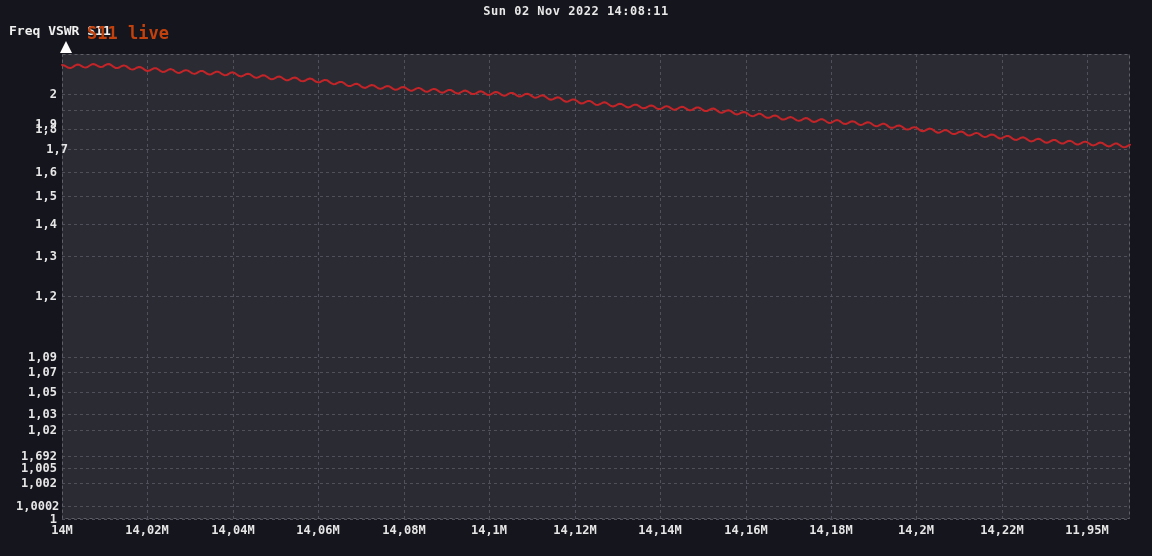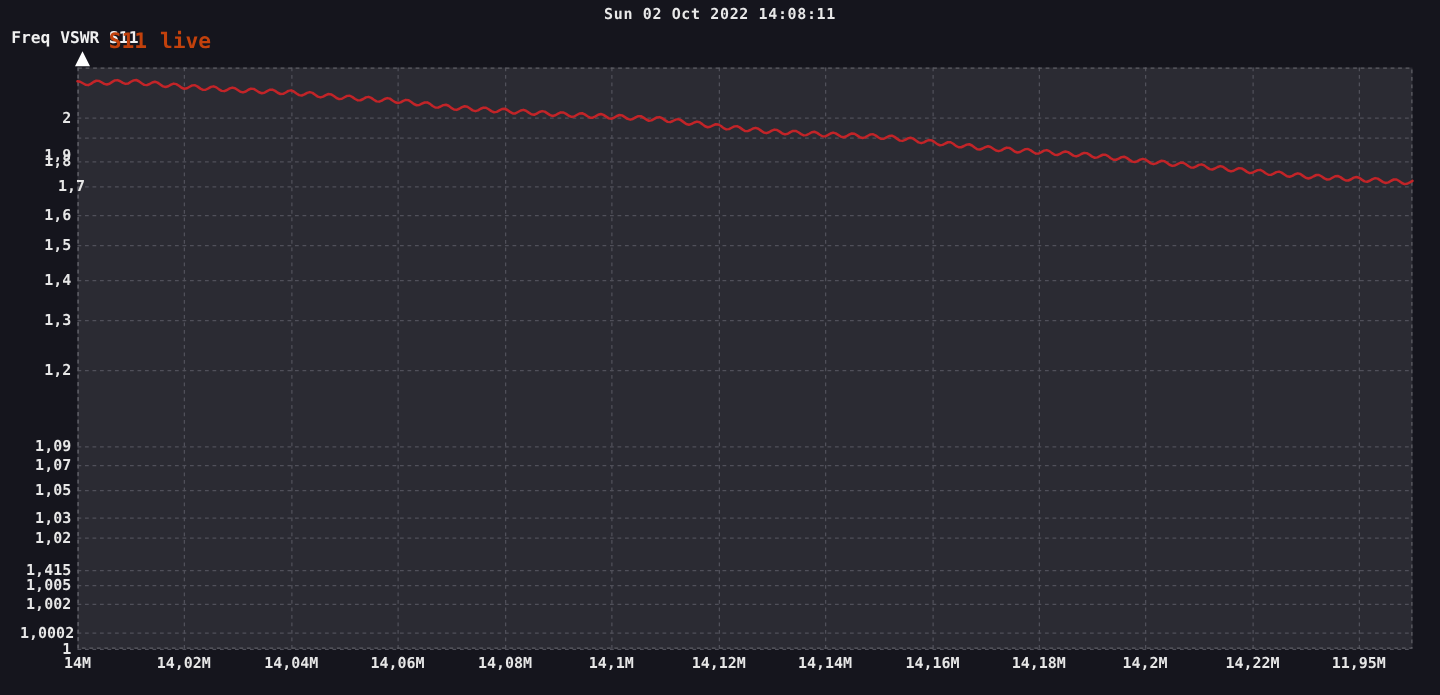--- a/index.html
+++ b/index.html
@@ -62,21 +62,21 @@
     font-size: 12px;
     font-weight: bold;
     color: #e6e6e6;
     line-height: 14px;
   }
 </style>
 </head>
 <body>
 
 <div class="screen">
-  <div class="window-title">Sun 02 Oct 2022 14:08:11</div>
+  <div class="window-title">Sun 02 Nov 2022 14:08:11</div>
   <div class="legend-mode">Freq VSWR S11</div>
   <div class="legend-live">S11 live</div>
 
   <svg class="chart" id="chart-svg" width="1152" height="556">
       <rect x="62" y="54" width="1068" height="465" fill="#2b2b33"></rect>
       <line x1="62" y1="94.5" x2="1130" y2="94.5" stroke="#50505a" stroke-width="1" stroke-dasharray="3 3"></line>
       <line x1="62" y1="110.5" x2="1130" y2="110.5" stroke="#50505a" stroke-width="1" stroke-dasharray="3 3"></line>
       <line x1="62" y1="129.5" x2="1130" y2="129.5" stroke="#50505a" stroke-width="1" stroke-dasharray="3 3"></line>
       <line x1="62" y1="149.5" x2="1130" y2="149.5" stroke="#50505a" stroke-width="1" stroke-dasharray="3 3"></line>
       <line x1="62" y1="172.5" x2="1130" y2="172.5" stroke="#50505a" stroke-width="1" stroke-dasharray="3 3"></line>
@@ -119,21 +119,21 @@
       <div class="ylab" style="top: 165px;">1,6</div>
       <div class="ylab" style="top: 189px;">1,5</div>
       <div class="ylab" style="top: 217px;">1,4</div>
       <div class="ylab" style="top: 249px;">1,3</div>
       <div class="ylab" style="top: 289px;">1,2</div>
       <div class="ylab" style="top: 350px;">1,09</div>
       <div class="ylab" style="top: 365px;">1,07</div>
       <div class="ylab" style="top: 385px;">1,05</div>
       <div class="ylab" style="top: 407px;">1,03</div>
       <div class="ylab" style="top: 423px;">1,02</div>
-      <div class="ylab" style="top: 449px;">1,415</div>
+      <div class="ylab" style="top: 449px;">1,692</div>
       <div class="ylab" style="top: 461px;">1,005</div>
       <div class="ylab" style="top: 476px;">1,002</div>
       <div class="ylab" style="top: 499px; padding-left: 16px;">1,0002</div>
       <div class="ylab" style="top: 512px;">1</div>
     </div>
   <div id="xlabels">
       <div class="xlab" style="left: 20px;">14M</div>
       <div class="xlab" style="left: 105px;">14,02M</div>
       <div class="xlab" style="left: 191px;">14,04M</div>
       <div class="xlab" style="left: 276px;">14,06M</div>

